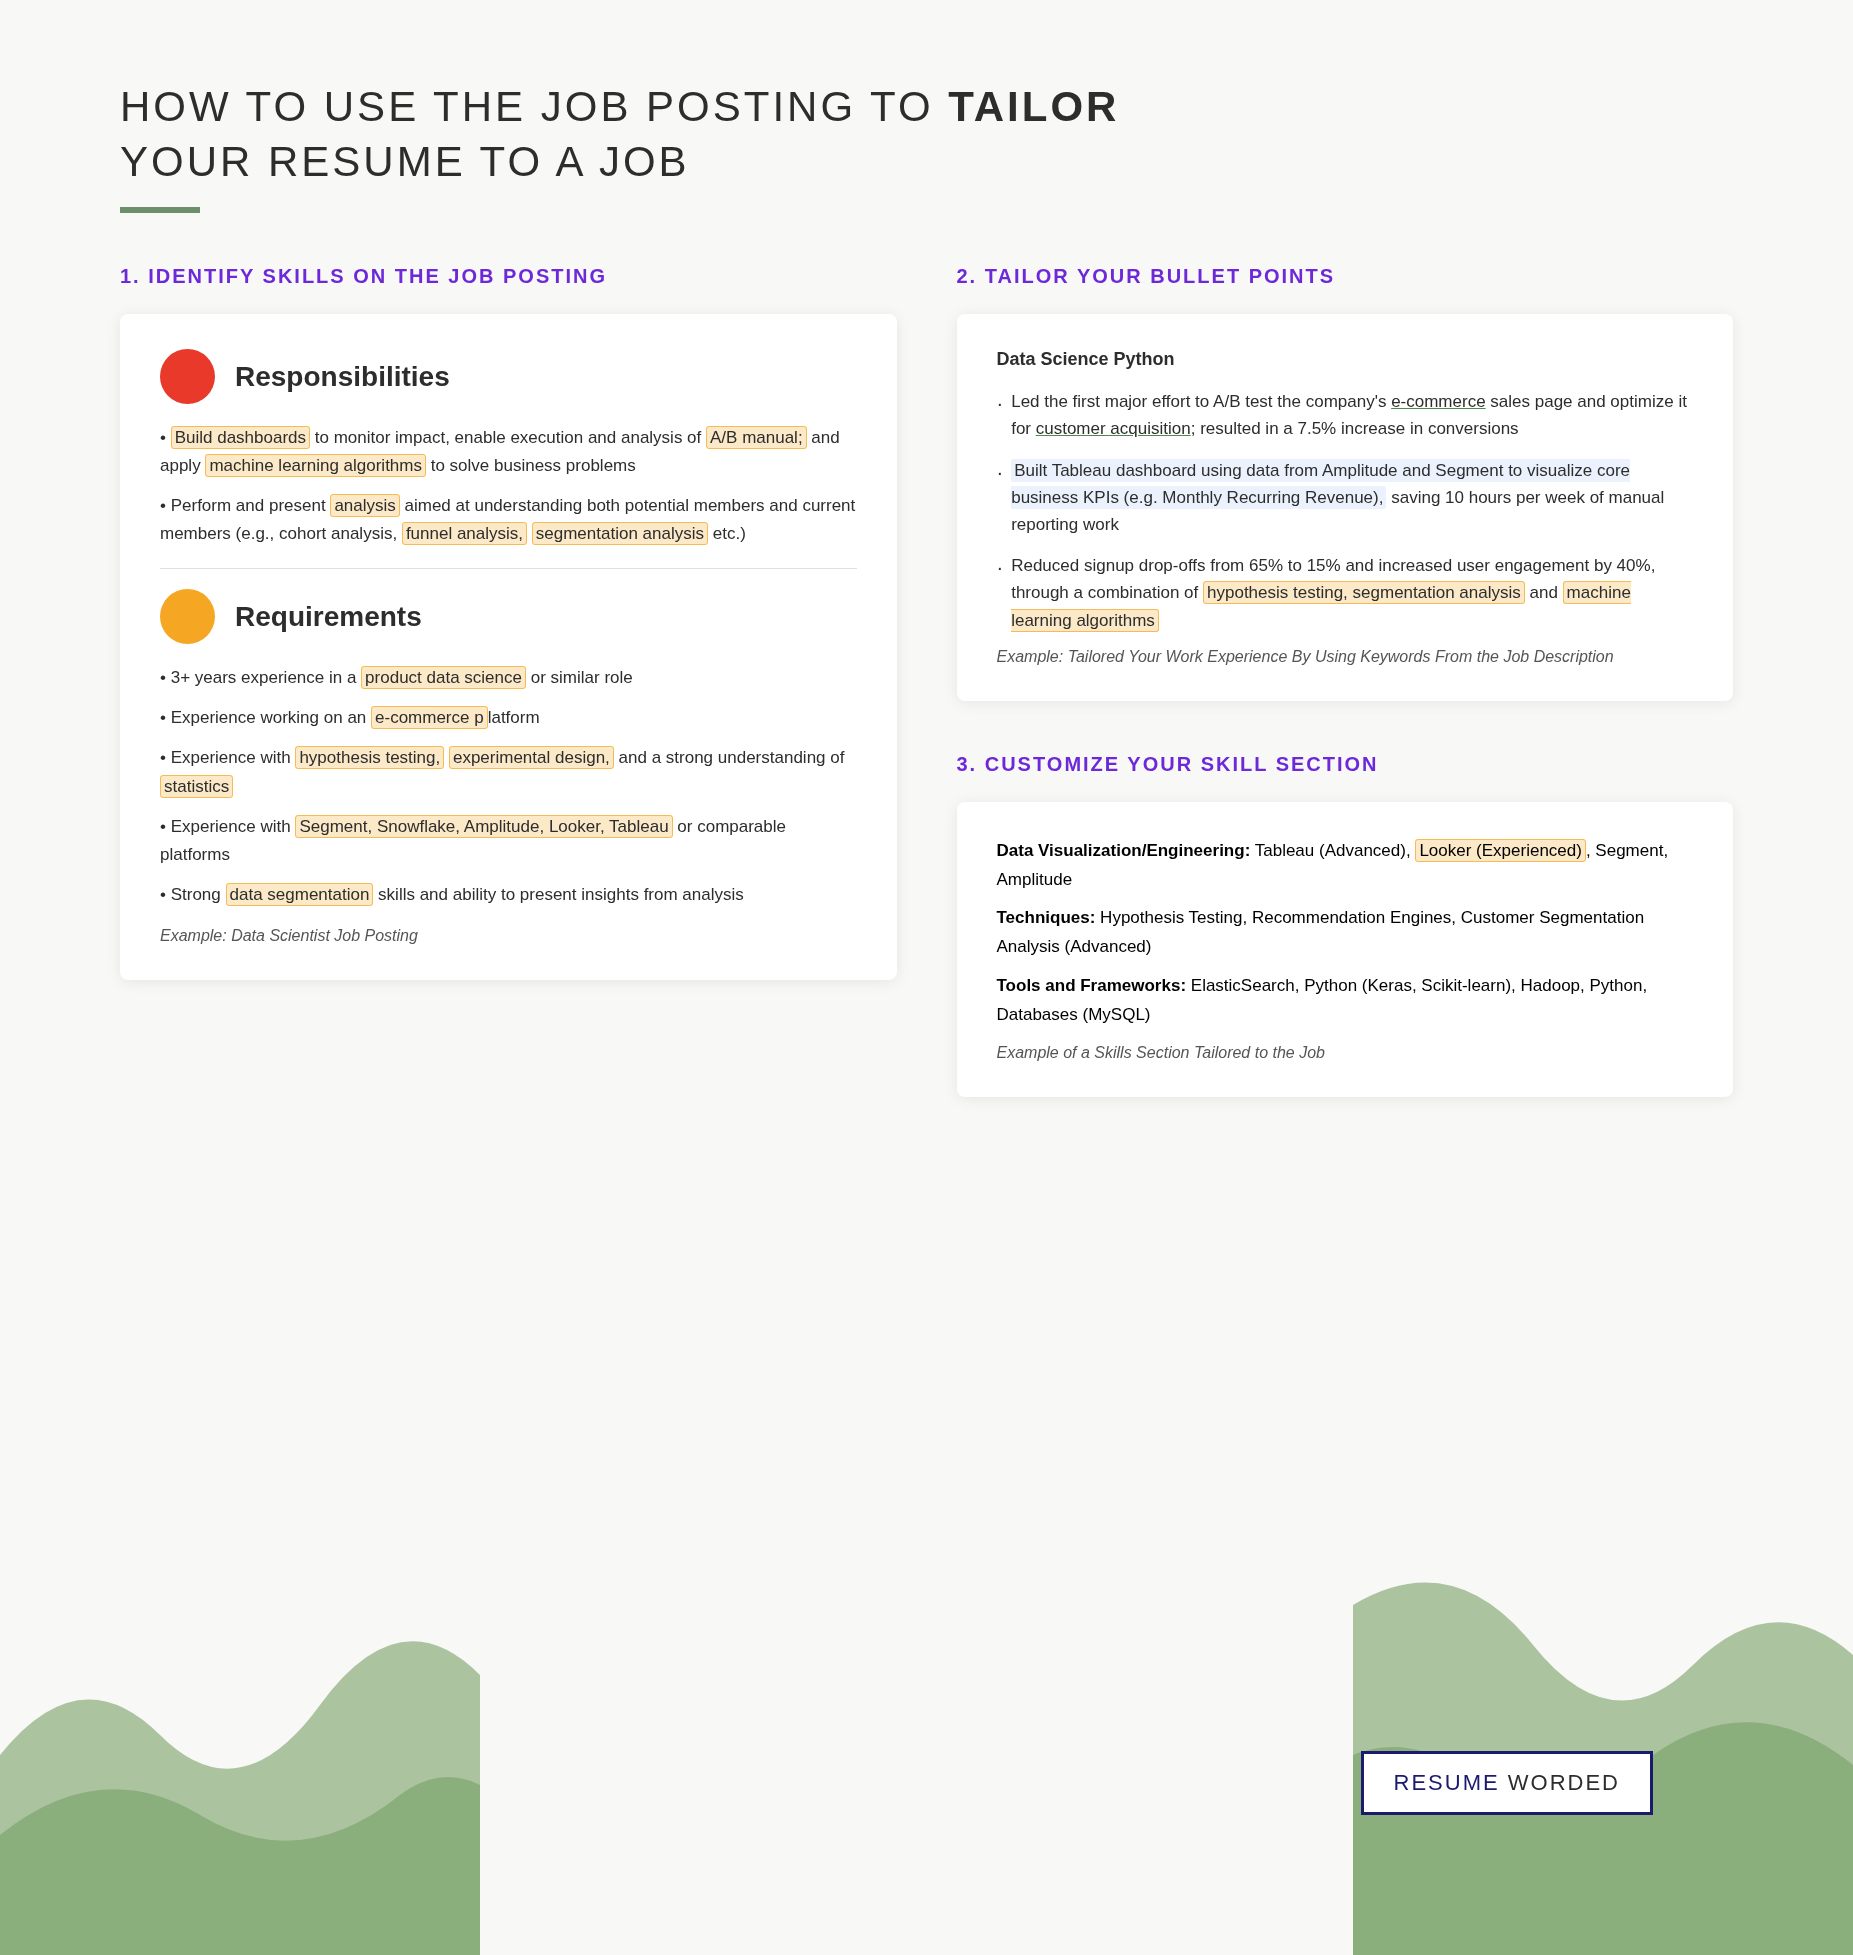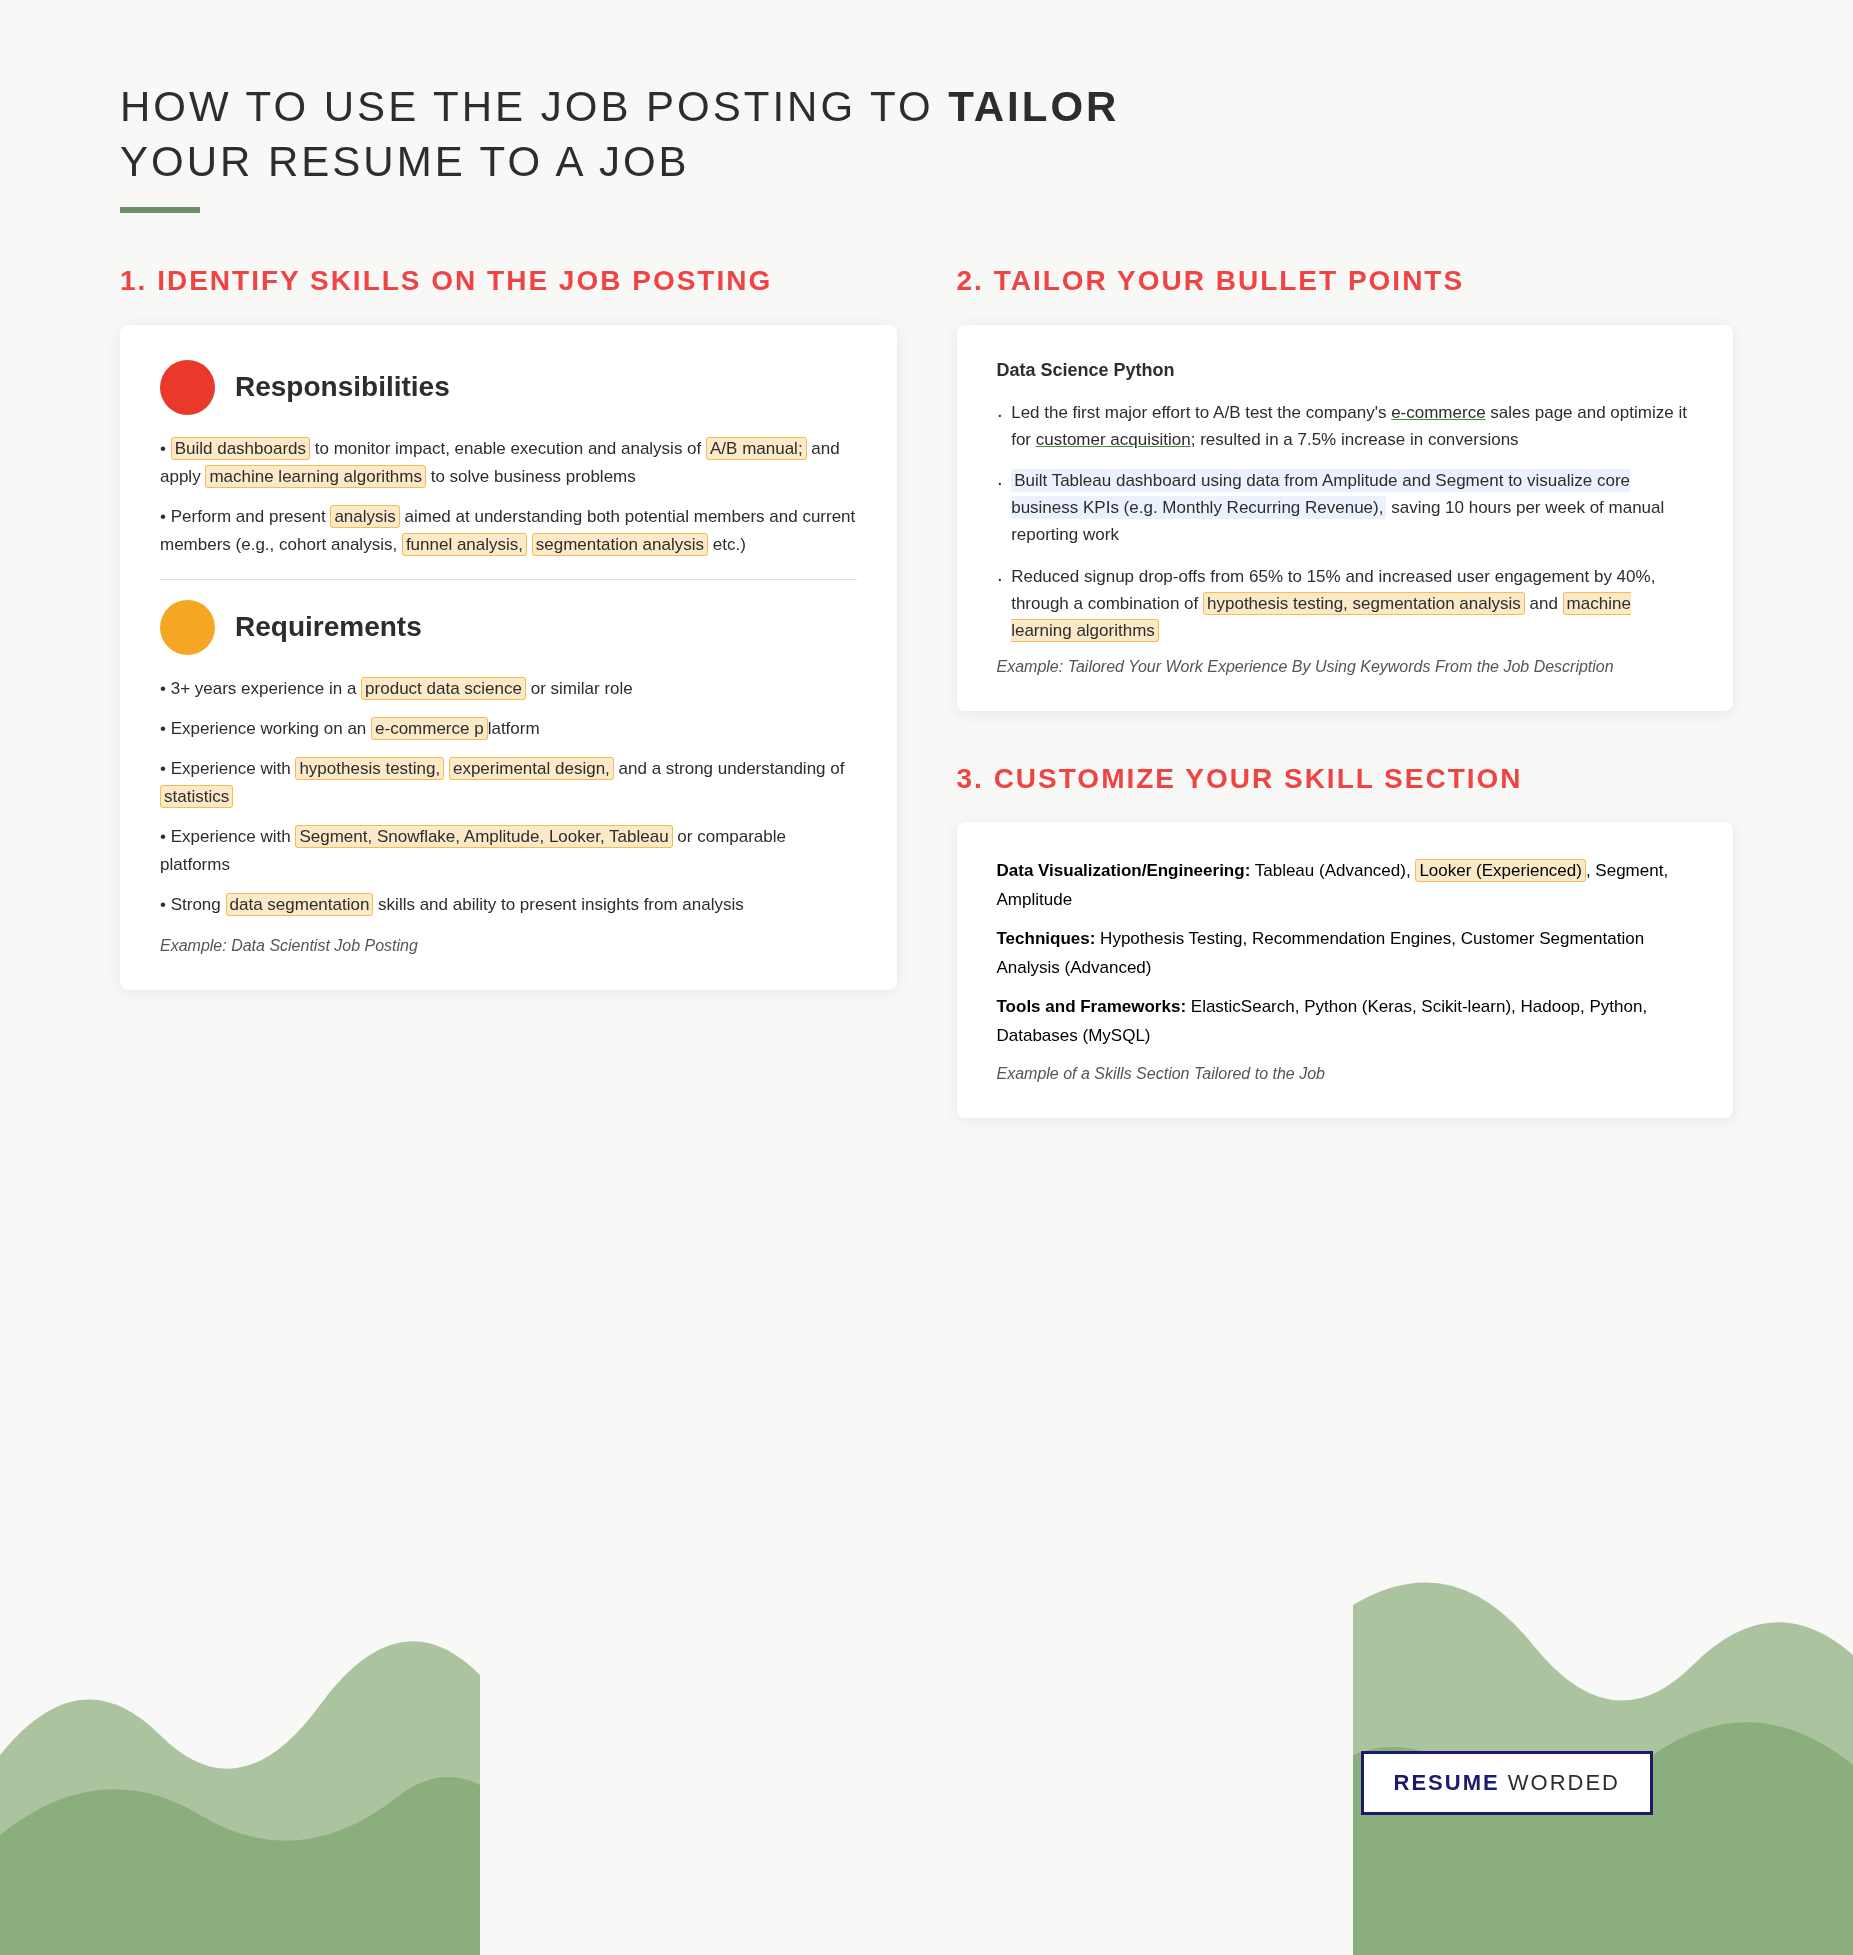--- a/index.html
+++ b/index.html
@@ -47,24 +47,24 @@
 
     .left-col {
       flex: 1;
     }
 
     .right-col {
       flex: 1;
     }
 
     .section-heading {
-      font-size: 28px;
+      font-size: 20px;
       font-weight: 800;
       letter-spacing: 2px;
-      color: #ef4444;
+      color: #6d28d9;
       text-transform: uppercase;
       margin-bottom: 25px;
       line-height: 1.3;
     }
 
     .card {
       background: #ffffff;
       border-radius: 8px;
       padding: 35px 40px;
       box-shadow: 0 2px 15px rgba(0,0,0,0.08);
@@ -187,21 +187,21 @@
       right: 200px;
       border: 3px solid #1a1a6e;
       padding: 16px 30px;
       background: white;
       font-size: 22px;
       letter-spacing: 2px;
       z-index: 3;
     }
 
     .resume-worded-badge .bold-part {
-      font-weight: 700;
+      font-weight: 400;
       color: #1a1a6e;
     }
 
     .resume-worded-badge .light-part {
       font-weight: 400;
       color: #2d2d2d;
     }
 
     .highlight-row {
       background: rgba(100, 149, 237, 0.12);

